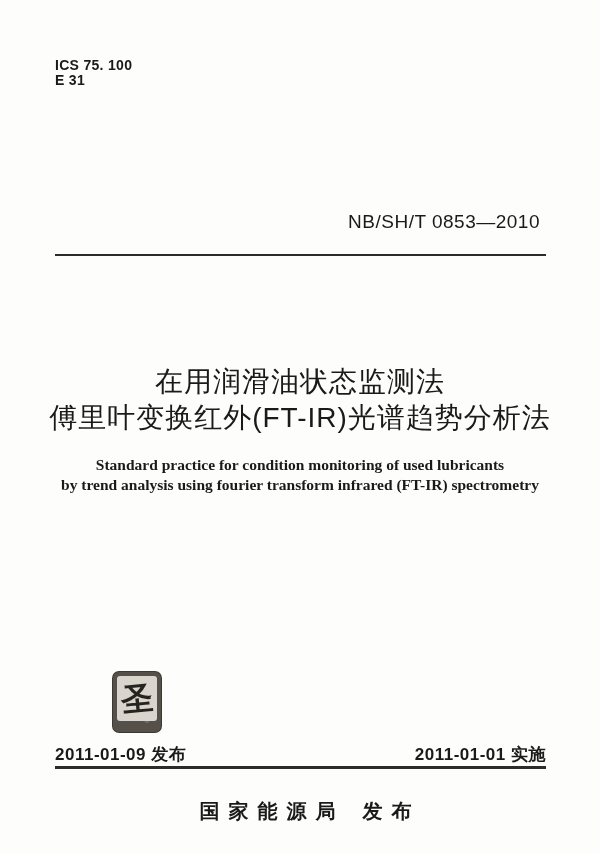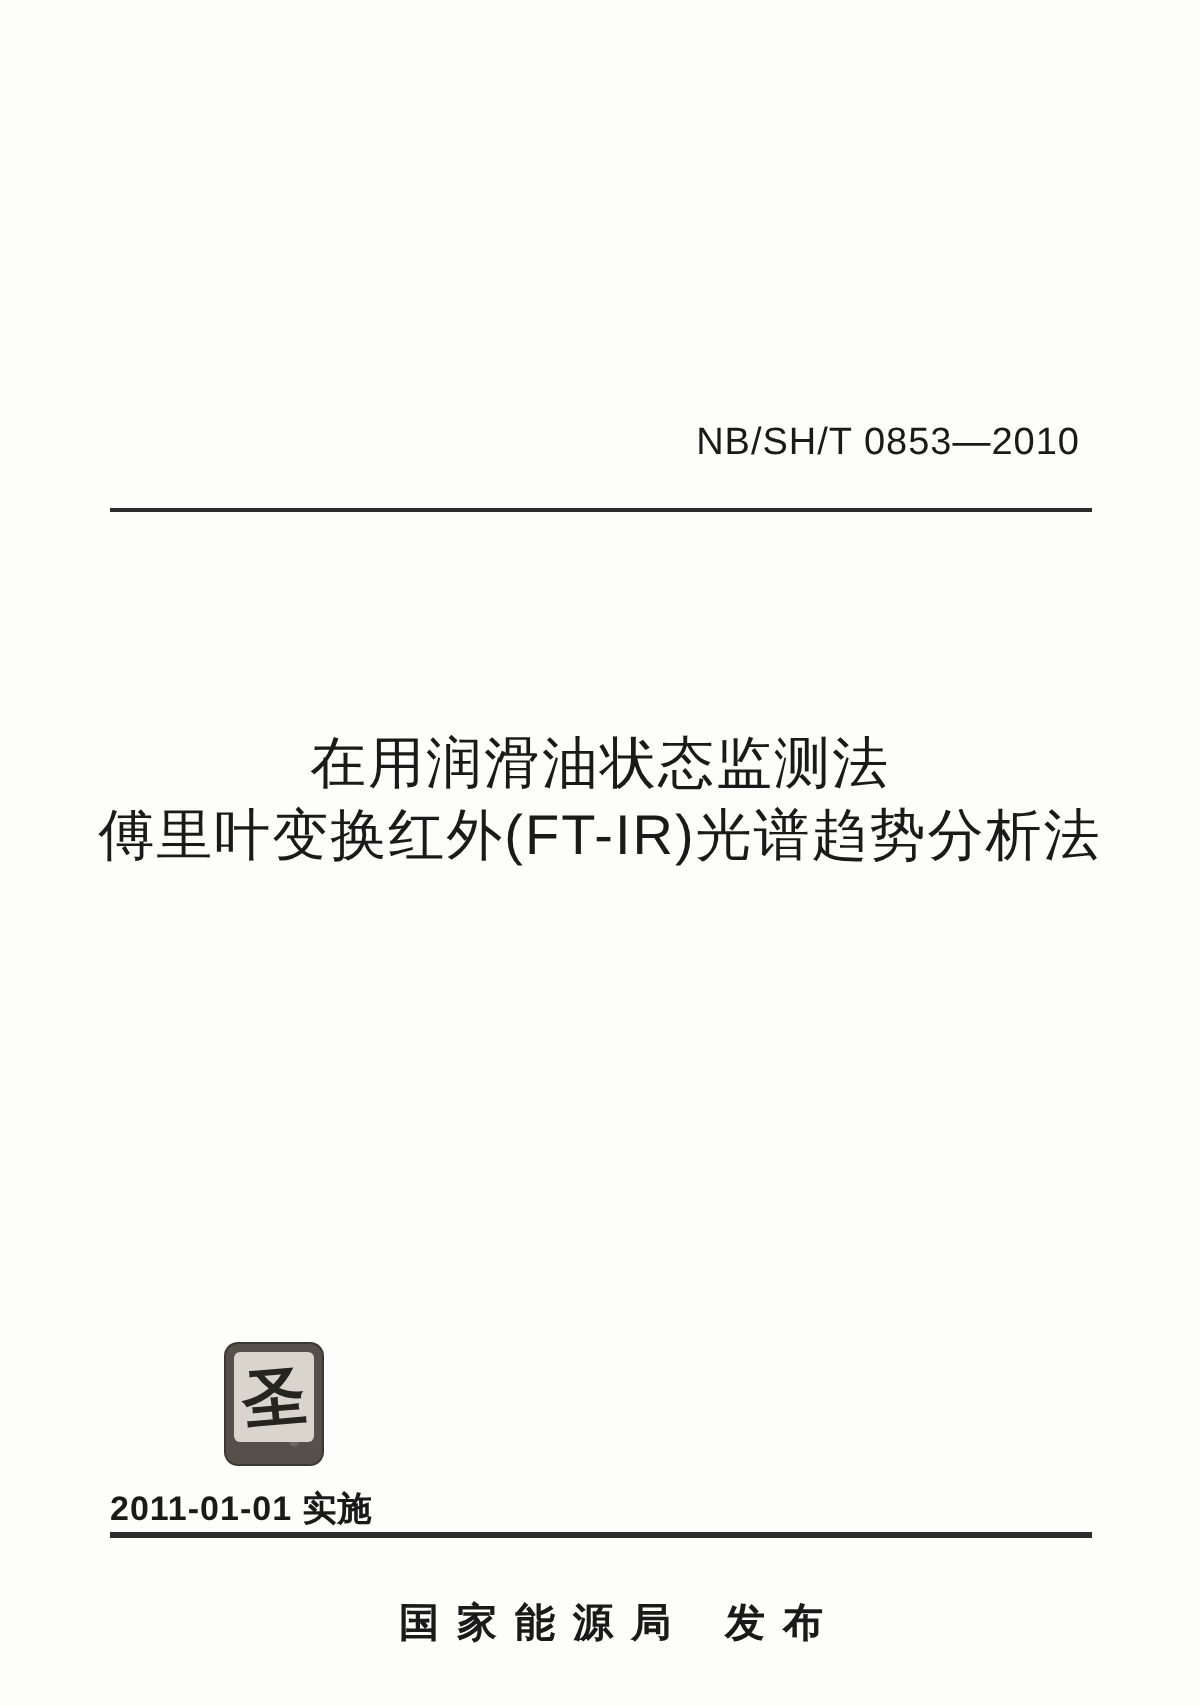--- a/index.html
+++ b/index.html
@@ -170,42 +170,51 @@
   .footer .action {
     letter-spacing: 9px;
     margin-left: 18px;
   }
 </style>
 </head>
 <body>
 
 <div class="page">
 
+  <div class="ics-block">
+    <div>ICS 75. 100</div>
+    <div>E 31</div>
+  </div>
 
 
 
   <div class="std-number">NB/SH/T 0853—2010</div>
 
   <div class="rule-top"></div>
 
   <div class="cn-title">
     <div>在用润滑油状态监测法</div>
     <div>傅里叶变换红外(FT-IR)光谱趋势分析法</div>
   </div>
 
+  <div class="en-title">
+    <div>Standard practice for condition monitoring of used lubricants</div>
+    <div>by trend analysis using fourier transform infrared (FT-IR) spectrometry</div>
+  </div>
 
   <div class="seal">
     <div class="seal-outer">
       <div class="seal-inner">
         <span class="seal-char">圣</span>
       </div>
     </div>
   </div>
 
   <div class="date-row">
+    <span>2011-01-09 发布</span>
     <span>2011-01-01 实施</span>
   </div>
 
   <div class="rule-bottom"></div>
 
   <div class="footer">
     <span class="issuer">国家能源局</span><span class="action">发布</span>
   </div>
 
 </div>

